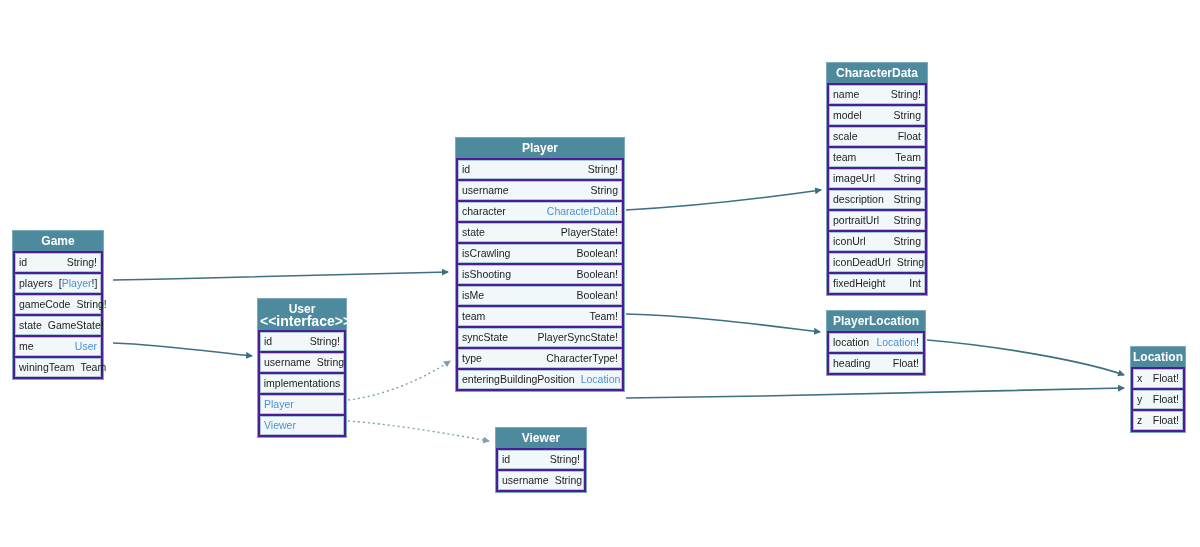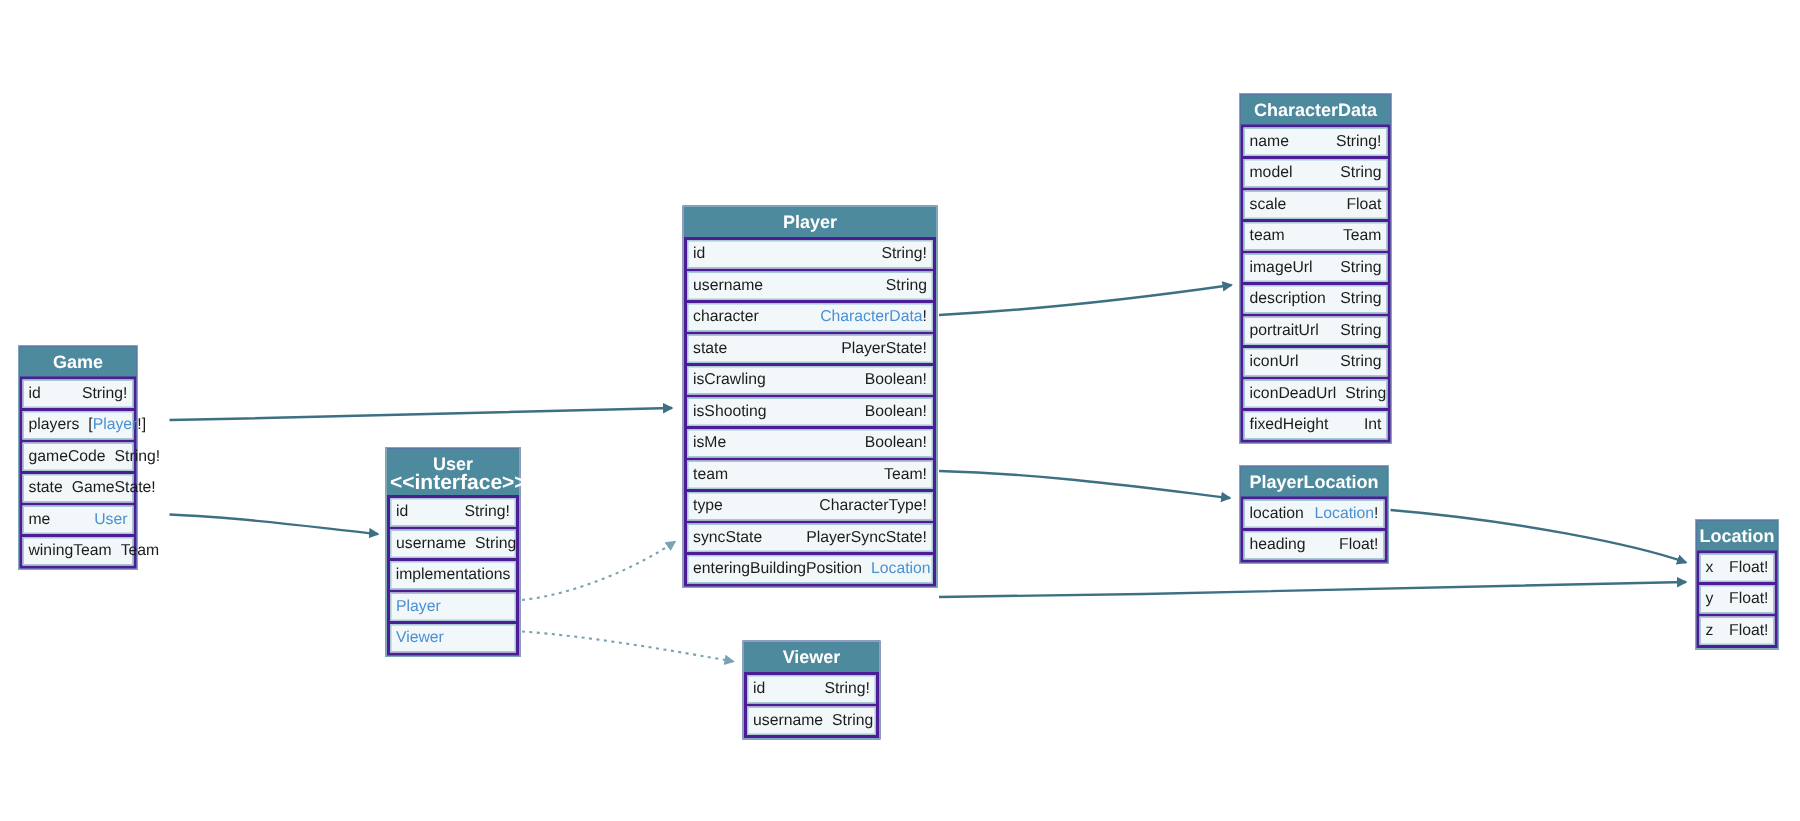--- a/index.html
+++ b/index.html
@@ -69,21 +69,21 @@
         <path d="M113,343 C165,345 212,352 252,356" fill="none" stroke="#3d7082" stroke-width="1.6" marker-end="url(#arrow-solid)"></path>
         <path d="M348,400 C385,396 427,377 450,361" fill="none" stroke="#7ba2b0" stroke-width="1.4" stroke-dasharray="2,3" marker-end="url(#arrow-dotted)"></path>
         <path d="M348,421 C392,424 450,434 489,441" fill="none" stroke="#7ba2b0" stroke-width="1.4" stroke-dasharray="2,3" marker-end="url(#arrow-dotted)"></path>
         <path d="M626,210 C700,206 772,197 821,190" fill="none" stroke="#3d7082" stroke-width="1.6" marker-end="url(#arrow-solid)"></path>
         <path d="M626,314 C700,316 770,326 820,332" fill="none" stroke="#3d7082" stroke-width="1.6" marker-end="url(#arrow-solid)"></path>
         <path d="M626,398 C800,396 1000,391 1124,388" fill="none" stroke="#3d7082" stroke-width="1.6" marker-end="url(#arrow-solid)"></path>
         <path d="M927,340 C1010,347 1090,363 1124,375" fill="none" stroke="#3d7082" stroke-width="1.6" marker-end="url(#arrow-solid)"></path>
       </g>
   </svg>
   <div id="tables">
-      <div class="schema-table" style="left: 12px; top: 230px; width: 80px;">
+      <div class="schema-table" style="left: 12px; top: 230px; width: 92px;">
         <div class="schema-header"><span>Game</span></div>
         <div class="schema-rows">
           <div class="schema-row">
             <span class="field-name">id</span>
             <span class="field-type"><span>String!</span></span>
           </div>
           <div class="schema-row">
             <span class="field-name">players</span>
             <span class="field-type"><span>[</span><span class="link">Player</span><span>!]</span></span>
           </div>
@@ -156,26 +156,26 @@
           </div>
           <div class="schema-row">
             <span class="field-name">isMe</span>
             <span class="field-type"><span>Boolean!</span></span>
           </div>
           <div class="schema-row">
             <span class="field-name">team</span>
             <span class="field-type"><span>Team!</span></span>
           </div>
           <div class="schema-row">
+            <span class="field-name">syncState</span>
+            <span class="field-type"><span>PlayerSyncState!</span></span>
+          </div>
+          <div class="schema-row">
             <span class="field-name">type</span>
             <span class="field-type"><span>CharacterType!</span></span>
-          </div>
-          <div class="schema-row">
-            <span class="field-name">syncState</span>
-            <span class="field-type"><span>PlayerSyncState!</span></span>
           </div>
           <div class="schema-row">
             <span class="field-name">enteringBuildingPosition</span>
             <span class="field-type"><span class="link">Location</span></span>
           </div>
         </div>
       </div>
       <div class="schema-table" style="left: 826px; top: 62px; width: 102px;">
         <div class="schema-header"><span>CharacterData</span></div>
         <div class="schema-rows">

